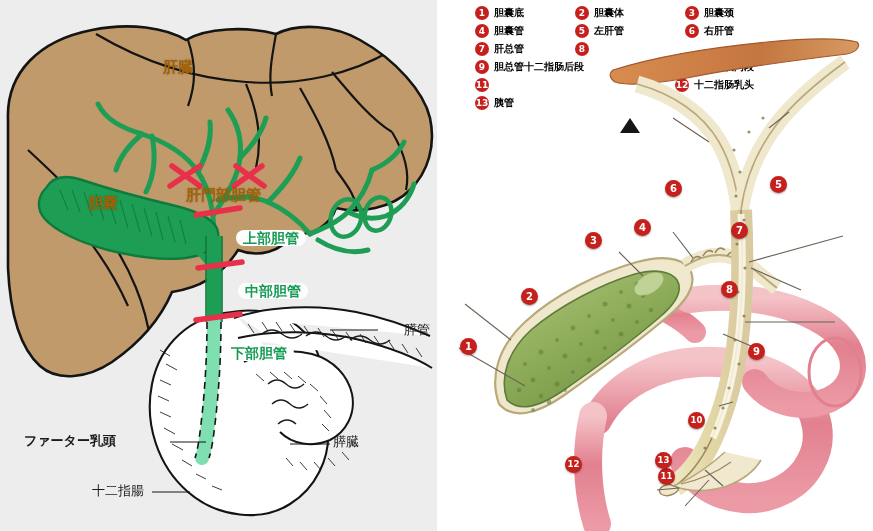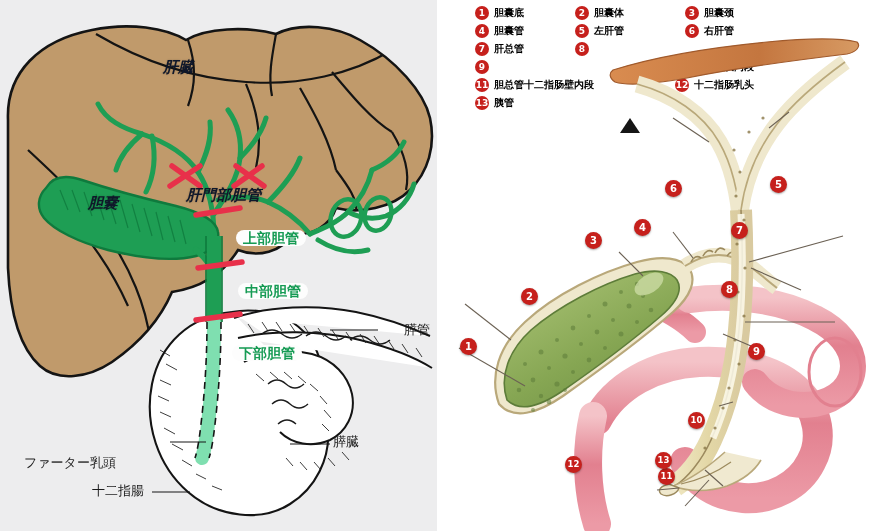--- a/index.html
+++ b/index.html
@@ -11,22 +11,22 @@
   .panel{position:absolute;top:0;height:531px;}
   #left-panel{left:0;width:437px;background:#ededee;}
   #right-panel{left:437px;width:436px;background:#ffffff;}
   #panel-divider{position:absolute;left:437px;top:0;width:1px;height:531px;
                  background:#d8d8d8;}
 
   .svgwrap{position:absolute;left:0;top:0;width:100%;height:100%;}
 
   
   .lbl{position:absolute;white-space:nowrap;line-height:1;}
-  .lbl-on-organ{color:#0f172a;font-size:15px;font-weight:bold;
-                text-shadow:0 0 2px rgba(0,0,0,.25);font-style:italic;}
+  .lbl-on-organ{color:#a16207;font-size:15px;font-weight:bold;
+                text-shadow:0 0 2px rgba(0,0,0,.25);}
   .lbl-duct{color:#169b54;font-size:14px;font-weight:bold;
             background:#fdfdfd;padding:1px 7px;border-radius:9px;}
   .lbl-plain{color:#1a1a1a;font-size:13px;}
 
   
   #legend{position:absolute;left:0;top:0;width:436px;height:112px;}
   .leg-item{position:absolute;display:flex;align-items:center;gap:5px;
             white-space:nowrap;}
   .badge{display:inline-block;width:14px;height:14px;border-radius:50%;
          background:#c6201c;color:#fff;font-size:9px;font-weight:bold;
@@ -196,25 +196,25 @@
     <div class="lbl lbl-on-organ" style="left:163px;top:60px;">肝臓</div>
 
     <div class="lbl lbl-on-organ" style="left:88px;top:196px;">胆嚢</div>
 
     <div class="lbl lbl-on-organ" style="left:186px;top:188px;">肝門部胆管</div>
 
     <div class="lbl lbl-duct" style="left:236px;top:230px;">上部胆管</div>
 
     <div class="lbl lbl-duct" style="left:238px;top:283px;">中部胆管</div>
 
-    <div class="lbl lbl-duct" style="left:232px;top:345px;">下部胆管</div>
+    <div class="lbl lbl-duct" style="left:224px;top:345px;">下部胆管</div>
 
     <div class="lbl lbl-plain" style="left:373px;top:323px;margin-left:31px;">膵管</div>
 
-    <div class="lbl lbl-plain" style="left:24px;top:456px;">ファーター乳頭</div>
+    <div class="lbl lbl-plain" style="left:24px;top:434px;font-weight:bold;">ファーター乳頭</div>
 
     <div class="lbl lbl-plain" style="left:333px;top:435px;">膵臓</div>
 
     <div class="lbl lbl-plain" style="left:92px;top:484px;">十二指腸</div>
   </div>
 
   <div id="panel-divider"></div>
 
   <div id="right-panel" class="panel">
 
@@ -248,29 +248,29 @@
       <div class="leg-item" style="left:38px;top:42px;">
         <span class="badge">7</span>
         <span class="leg-txt">肝总管</span>
       </div>
       <div class="leg-item" style="left:138px;top:42px;">
         <span class="badge">8</span>
       </div>
 
       <div class="leg-item" style="left:38px;top:60px;">
         <span class="badge">9</span>
+        <span class="leg-txt">胆总管十二指肠后段</span>
       </div>
       <div class="leg-item" style="left:238px;top:60px;">
         <span class="badge sm">10</span>
         <span class="leg-txt">胆总管胰内段</span>
       </div>
 
       <div class="leg-item" style="left:38px;top:78px;">
         <span class="badge sm">11</span>
-        <span class="leg-txt">胆总管十二指肠壁内段</span>
       </div>
       <div class="leg-item" style="left:238px;top:78px;">
         <span class="badge sm">12</span>
         <span class="leg-txt">十二指肠乳头</span>
       </div>
 
       <div class="leg-item" style="left:38px;top:96px;">
         <span class="badge sm">13</span>
         <span class="leg-txt">胰管</span>
       </div>

